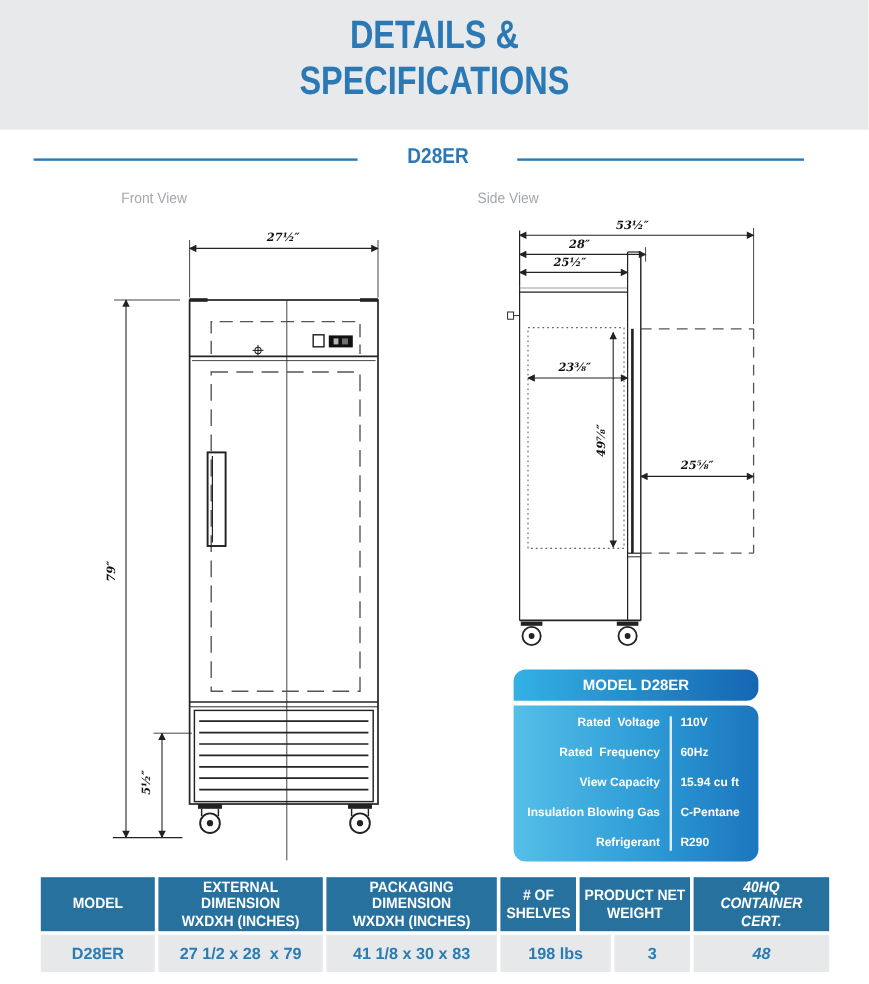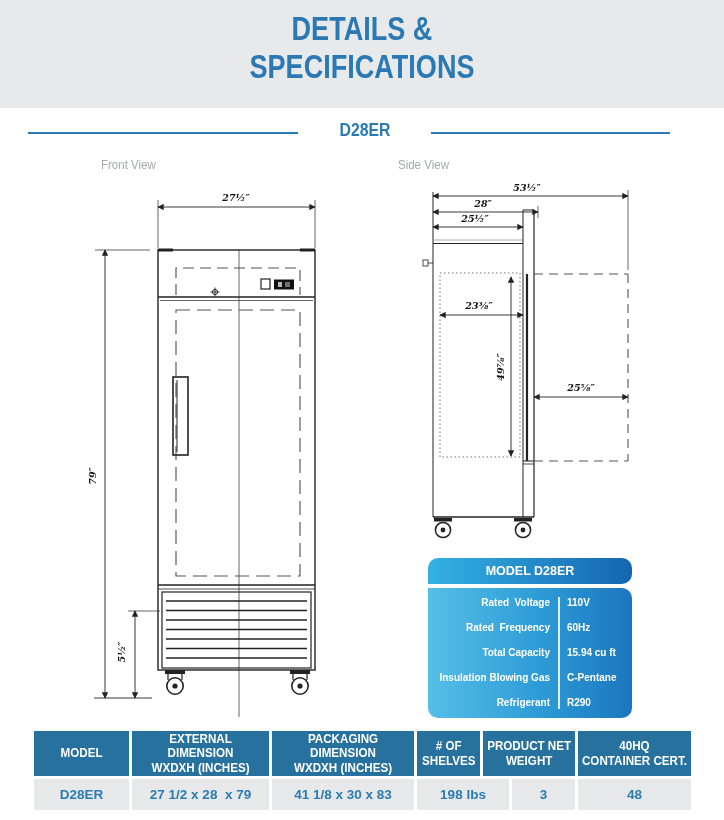--- a/index.html
+++ b/index.html
@@ -46,21 +46,21 @@
   
   .btable{position:absolute;left:34px;top:731px;width:657px;}
   .trow{display:flex;gap:3px;}
   .hcell{background:#26719e;color:#fff;height:45px;display:flex;flex-direction:column;
          align-items:center;justify-content:center;font-weight:bold;font-size:12.5px;
          line-height:14.5px;text-align:center;}
   .hcell .tline{transform:scaleX(0.93);transform-origin:center;white-space:pre-line;}
   .dcell{background:#e7e8e9;color:#2a7cb3;height:31px;margin-top:3px;
          display:flex;align-items:center;justify-content:center;
          font-weight:bold;font-size:13.5px;white-space:pre;}
-  .c0{width:95px;}.c1{width:137px;}.c2{width:142px;}.c3{width:92px;}.c4{width:63px;}.c5{flex:1;}
+  .c0{width:95px;}.c1{width:137px;}.c2{width:142px;}.c3{width:92px;}.c4{width:63px;}.c5{flex:1;font-style:italic;}
 </style>
 </head>
 <body>
 
 <div id="page">
 
   <div class="hdr-band">
     <div class="hdr-title">
       <div class="tline">DETAILS &amp;</div>
       <div class="tline">SPECIFICATIONS</div>
@@ -229,21 +229,21 @@
       <div class="spec-divider"></div>
       <div class="spec-row">
         <div class="spec-label">Rated  Voltage</div>
         <div class="spec-value">110V</div>
       </div>
       <div class="spec-row">
         <div class="spec-label">Rated  Frequency</div>
         <div class="spec-value">60Hz</div>
       </div>
       <div class="spec-row">
-        <div class="spec-label">Total Capacity</div>
+        <div class="spec-label">View Capacity</div>
         <div class="spec-value">15.94 cu ft</div>
       </div>
       <div class="spec-row">
         <div class="spec-label">Insulation Blowing Gas</div>
         <div class="spec-value">C-Pentane</div>
       </div>
       <div class="spec-row">
         <div class="spec-label">Refrigerant</div>
         <div class="spec-value">R290</div>
       </div>

